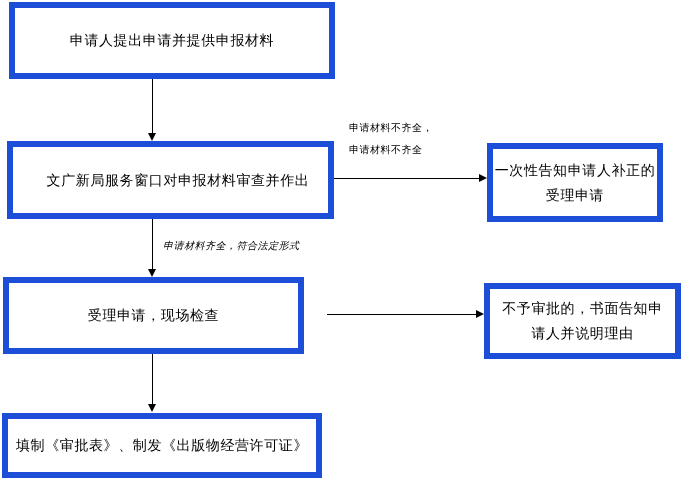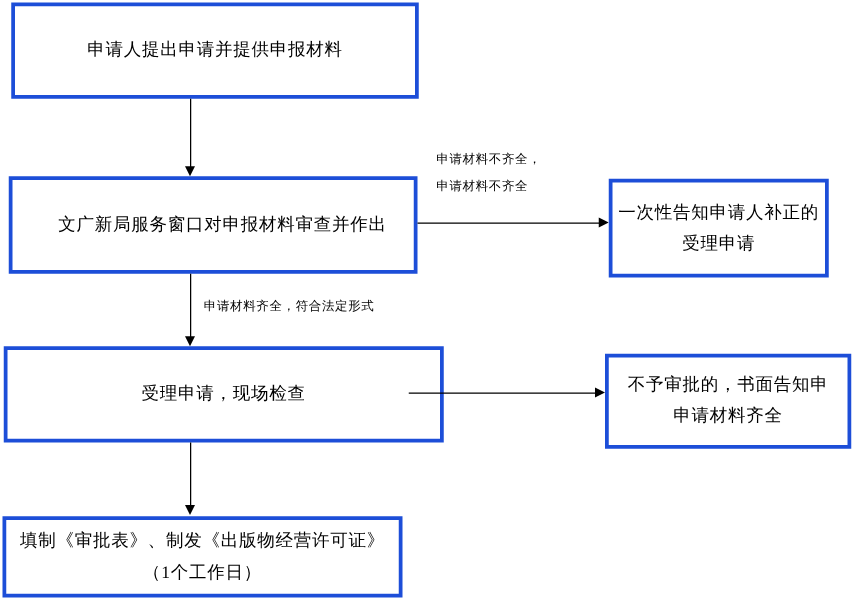--- a/index.html
+++ b/index.html
@@ -12,40 +12,40 @@
     width: 688px;
     height: 492px;
     background: #ffffff;
     overflow: hidden;
     font-family: "Liberation Serif", "DejaVu Serif", serif;
     color: #000000;
   }
   .node {
     position: absolute;
     box-sizing: border-box;
-    border: 3px solid #1d4ed8;
+    border: 6px solid #1d4ed8;
     background: #ffffff;
     display: flex;
     flex-direction: column;
     align-items: center;
     justify-content: center;
     text-align: center;
     font-size: 14px;
     line-height: 25px;
     letter-spacing: 0.6px;
     white-space: nowrap;
   }
   .node .line {
     display: block;
   }
   
   #node-apply        { left: 9px;   top: 2px;   width: 326px; height: 77px; }
   #node-review       { left: 7px;   top: 141px; width: 327px; height: 78px; padding-left: 15px; }
   #node-notify       { left: 487px; top: 143px; width: 176px; height: 79px; }
-  #node-accept       { left: 3px;   top: 277px; width: 352px; height: 77px; }
+  #node-accept       { left: 3px;   top: 277px; width: 301px; height: 77px; }
   #node-reject       { left: 484px; top: 283px; width: 197px; height: 76px; justify-content: center; }
   #node-issue        { left: 2px;   top: 413px; width: 320px; height: 65px; }
 
   
   .vline {
     position: absolute;
     width: 1px;
     background: #000000;
   }
   .hline {
@@ -85,21 +85,21 @@
   
   .edge-label {
     position: absolute;
     font-size: 10px;
     line-height: 22px;
     letter-spacing: 0.5px;
     white-space: nowrap;
     text-align: left;
   }
   #label-incomplete { left: 349px; top: 117px; }
-  #label-complete   { left: 163px; top: 235px; }
+  #label-complete   { left: 163px; top: 235px; font-style: italic; }
 </style>
 </head>
 <body>
 
 <div id="canvas">
 
   <div class="node" id="node-apply">
     <span class="line">申请人提出申请并提供申报材料</span>
   </div>
 
@@ -132,24 +132,23 @@
 
   <div class="node" id="node-accept">
     <span class="line">受理申请，现场检查</span>
   </div>
 
   <div class="hline" id="conn5-line"></div>
   <div class="arrow-right" id="conn5-head"></div>
 
   <div class="node" id="node-reject">
     <span class="line">不予审批的，书面告知申</span>
-    <span class="line">申请材料齐全</span>
+    <span class="line">请人并说明理由</span>
   </div>
 
   <div class="vline" id="conn3-line"></div>
   <div class="arrow-down" id="conn3-head"></div>
 
   <div class="node" id="node-issue">
     <span class="line">填制《审批表》、制发《出版物经营许可证》</span>
-    <span class="line">（1个工作日）</span>
   </div>
 
 </div>
 
 </body></html>

